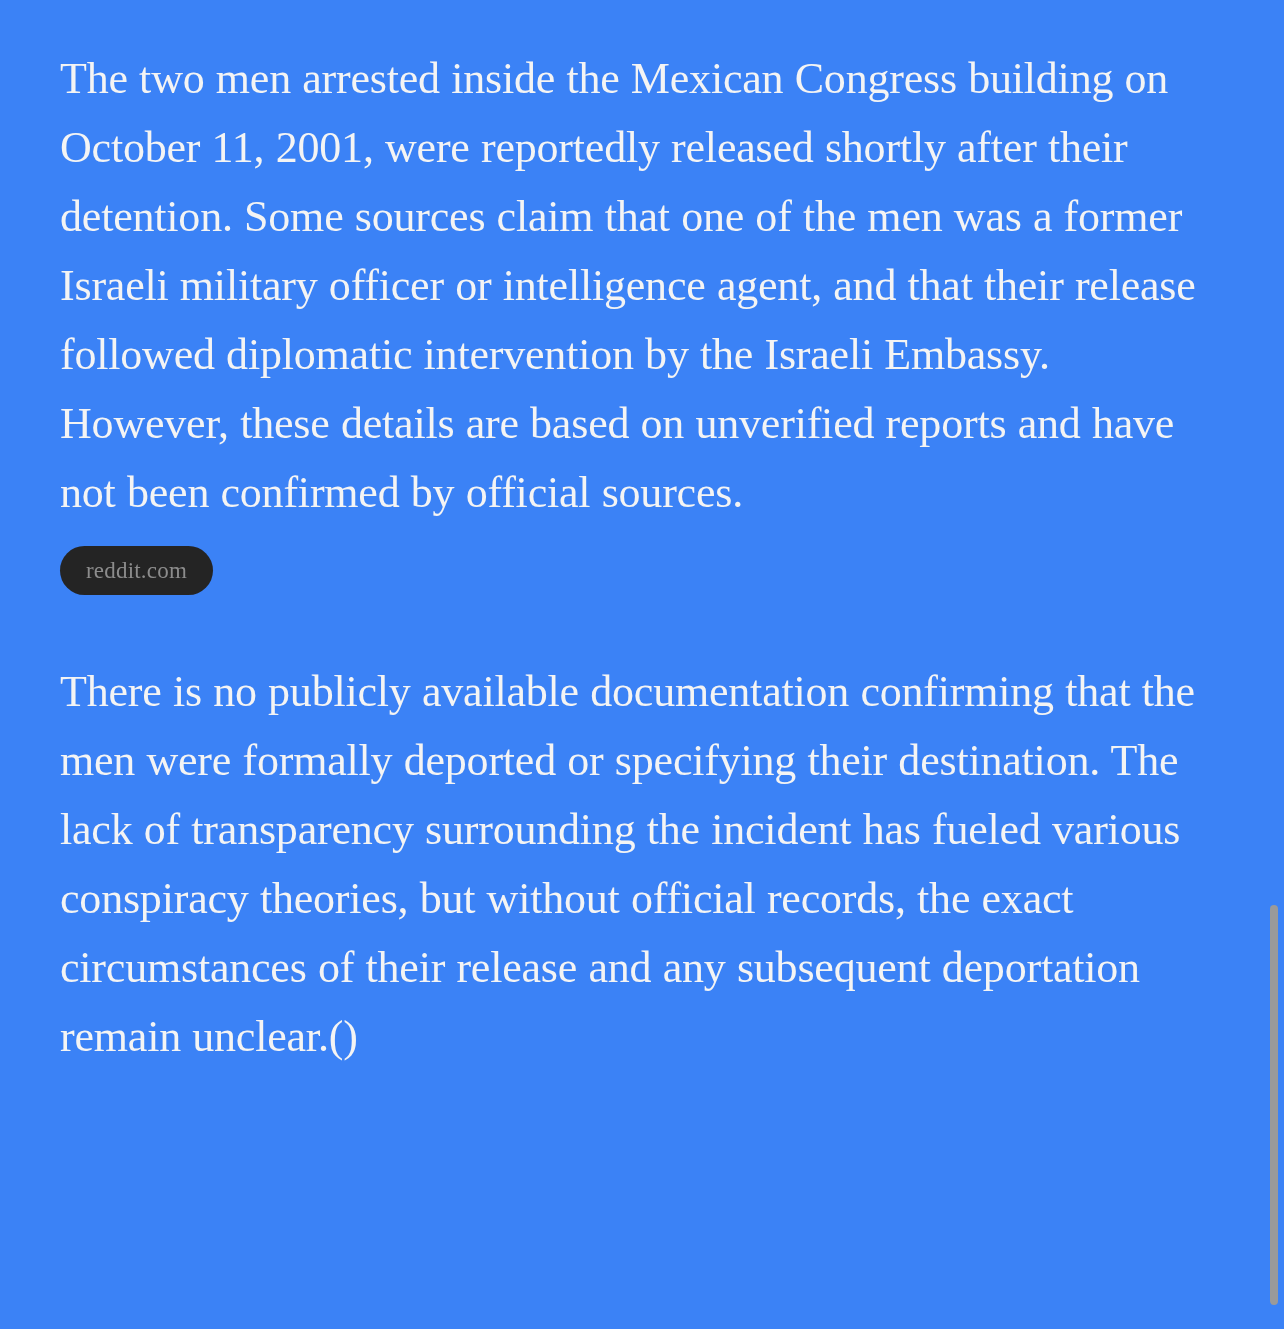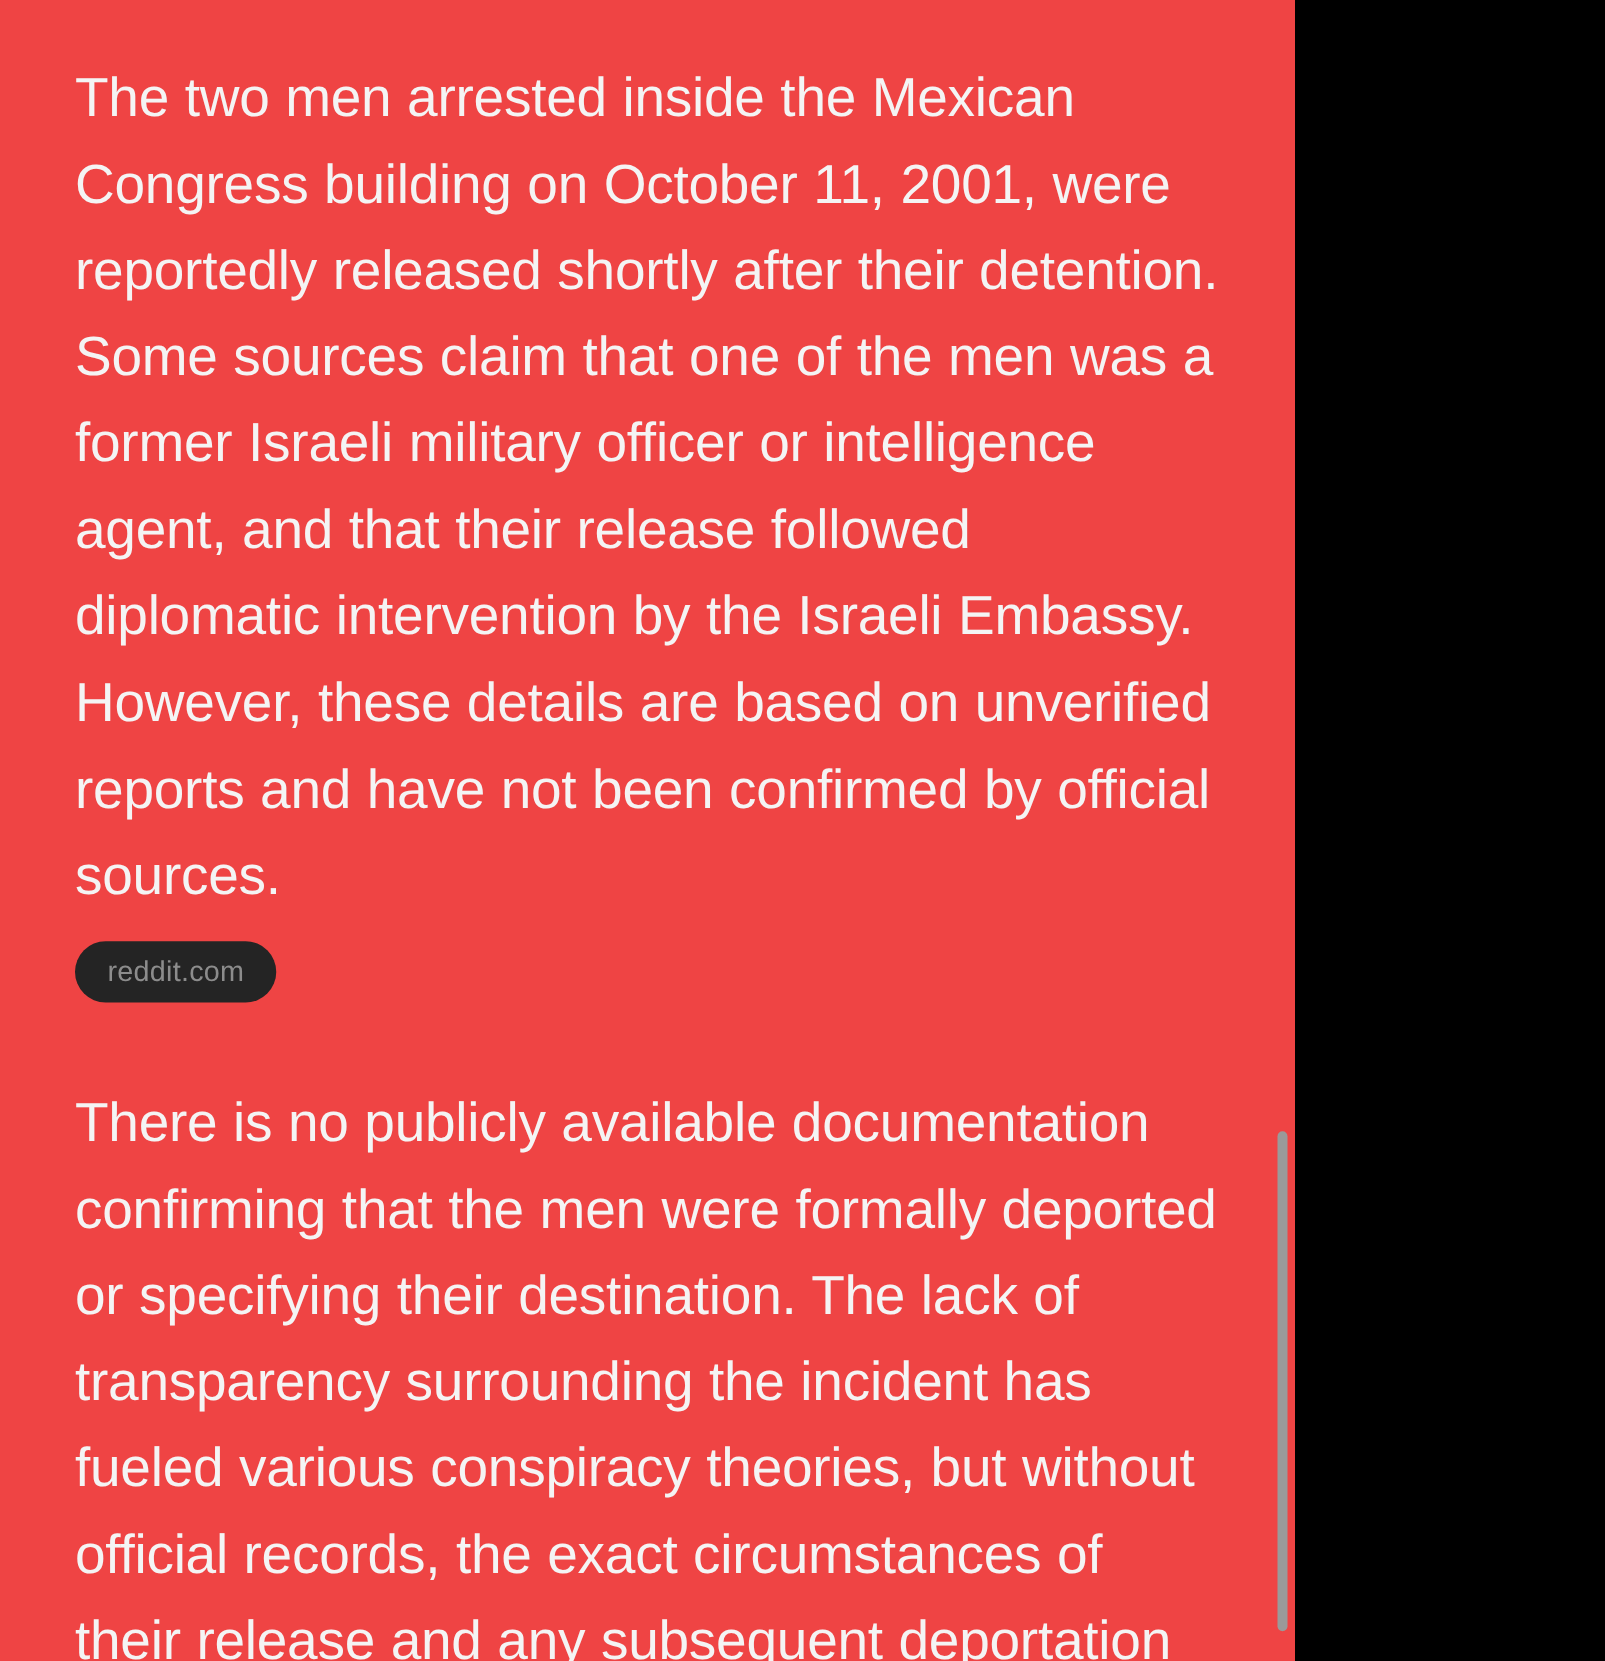--- a/index.html
+++ b/index.html
@@ -10,25 +10,26 @@
   body {
     width: 1284px;
     height: 1329px;
     overflow: hidden;
     font-family: "Liberation Sans", sans-serif;
     color: #f2f2f2;
     position: relative;
   }
   .screen {
     position: relative;
-    width: 1036px;
+    width: 1284px;
     height: 1329px;
-    background: #ef4444;
+    background: #3b82f6;
     box-sizing: border-box;
     padding: 44px 60px 0 60px;
+    font-family: Liberation Serif, serif;
   }
   .answer-paragraph {
     font-size: 44px;
     line-height: 1.57;
     letter-spacing: -0.2px;
     color: #f4f4f4;
     font-weight: 400;
     margin: 0;
     max-width: 1170px;
     word-spacing: 0.5px;

